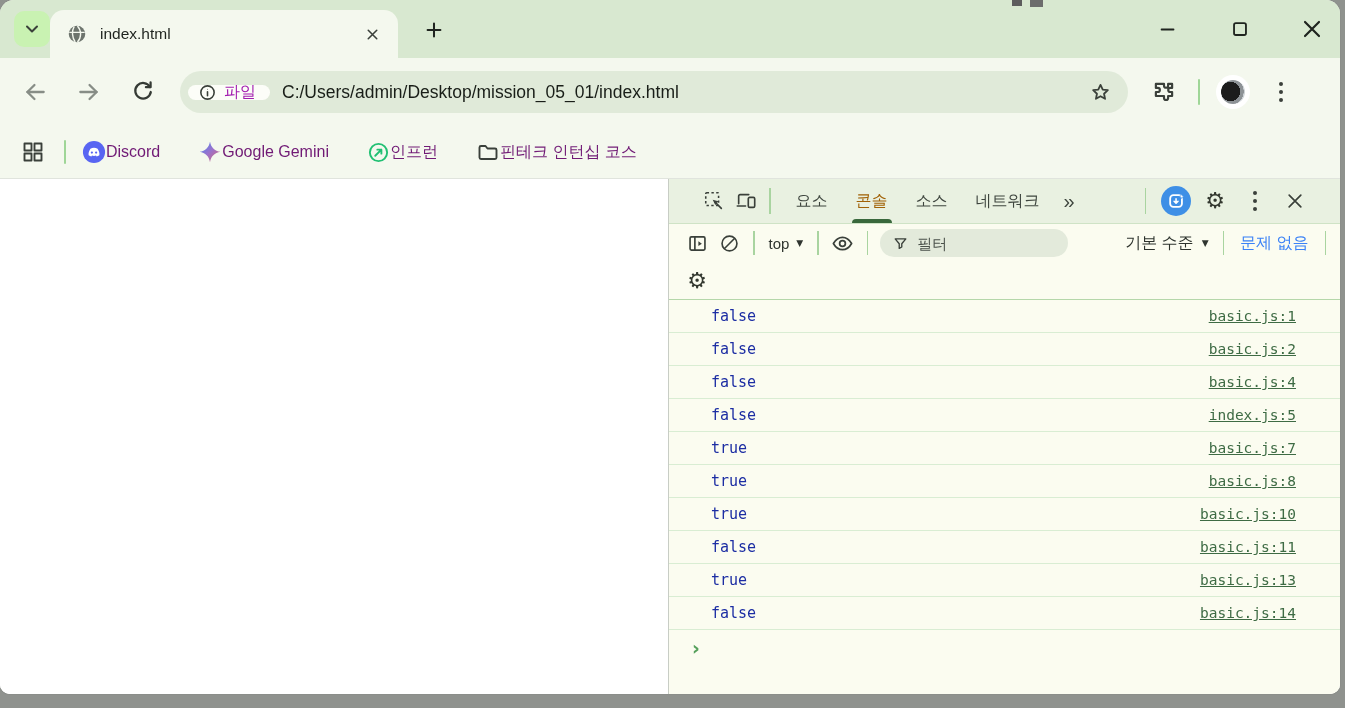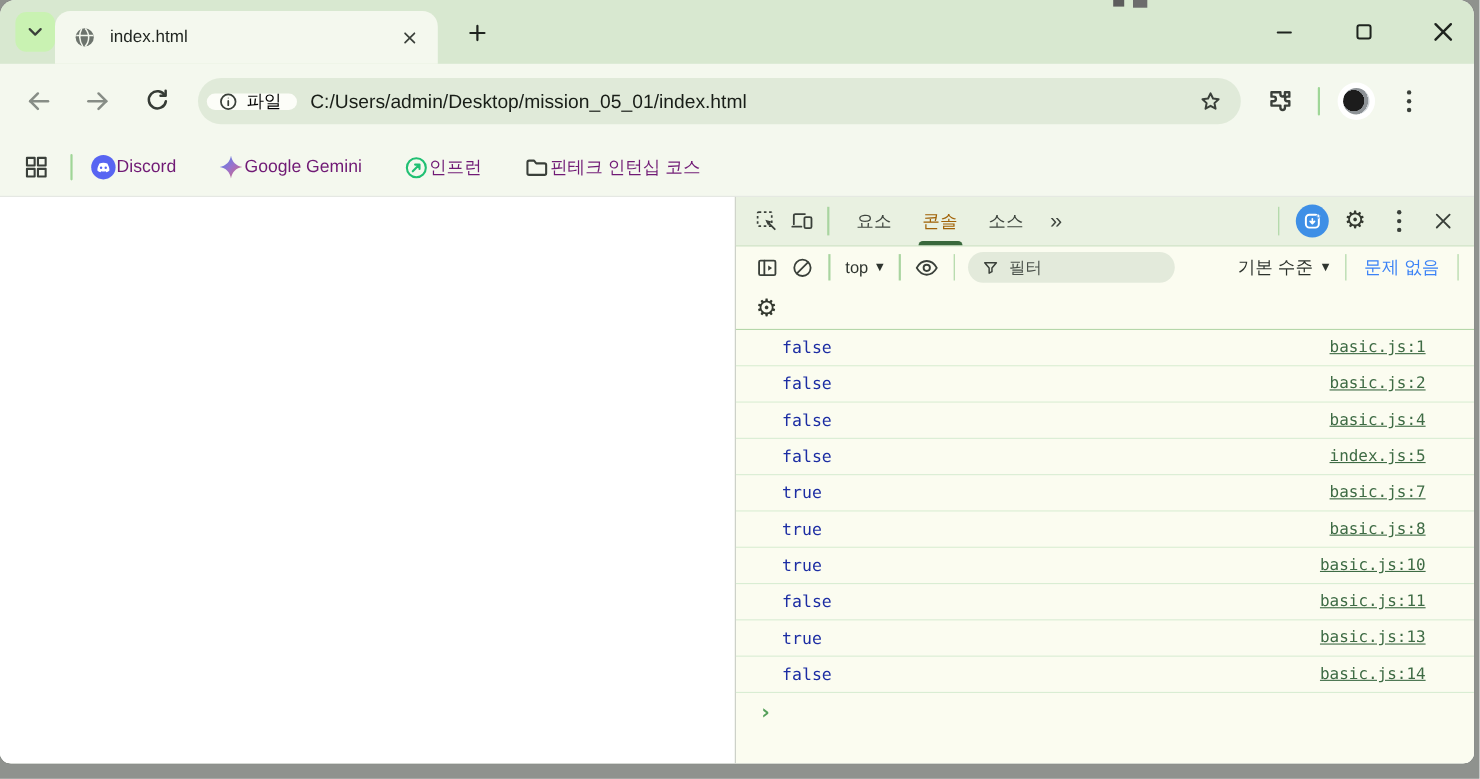--- a/index.html
+++ b/index.html
@@ -42,21 +42,21 @@
   .navbar { height:68px; background:#f4f8ee; display:flex; align-items:center; padding:0 14px 0 20px; }
   .nav-btn { width:30px; height:30px; display:flex; align-items:center; justify-content:center; flex:0 0 auto; }
   .nav-btn + .nav-btn { margin-left:24px; }
   .omnibox {
     margin-left:22px; width:948px; height:42px; border-radius:21px;
     background:#e0ead9; display:flex; align-items:center; padding:0 16px 0 8px; flex:0 0 auto;
   }
   .file-chip {
     height:15px; border-radius:15px; background:#fcfdf8;
     display:flex; align-items:center; gap:7px; padding:0 14px 0 10px;
-    font-size:16px; color:#000000; flex:0 0 auto;
+    font-size:16px; color:#a21caf; flex:0 0 auto;
   }
   .url-text { margin-left:12px; flex:1; font-size:17.5px; color:#191e18; white-space:nowrap; overflow:hidden; }
   .ext-btn { margin-left:20px; width:32px; height:32px; display:flex; align-items:center; justify-content:center; }
   .nav-divider { width:2px; height:26px; background:#9fd697; border-radius:1px; margin:0 16px 0 18px; }
   .avatar-btn { width:34px; height:34px; border-radius:50%; background:#fff; display:flex; align-items:center; justify-content:center; }
   .avatar-ball { width:24px; height:24px; border-radius:50%;
     background:radial-gradient(circle at 40% 48%, #1c1c1c 0 50%, #8d9296 51% 68%, #cdd2d6 69%); }
   .menu-btn { margin-left:16px; width:30px; height:30px; display:flex; align-items:center; justify-content:center; }
   .dots-v { display:flex; flex-direction:column; gap:4px; }
   .dots-v i { width:4px; height:4px; border-radius:50%; background:#3a403a; }
@@ -66,21 +66,21 @@
   .apps-btn { width:30px; height:30px; display:flex; align-items:center; justify-content:center; }
   .bm-divider { width:2px; height:24px; background:#9fd697; border-radius:1px; margin:0 16px; }
   .bookmark { display:flex; align-items:center; margin-right:38px; font-size:16px; color:#701a75; }
 
   
   .content { height:516px; display:flex; border-top:1px solid #e0e4dd; background:#fff; }
   .page { width:668px; background:#ffffff; }
   .devtools { flex:1; background:#fbfcf0; border-left:1px solid #c8cdc5; display:flex; flex-direction:column; }
 
   .dt-tabbar { height:45px; background:#e9f1e1; border-bottom:1px solid #cfe3c6;
-    display:flex; align-items:center; padding:0 12px; flex:0 0 auto; }
+    display:flex; align-items:center; padding:0 29px; flex:0 0 auto; }
   .dt-iconbtn { width:32px; height:32px; display:flex; align-items:center; justify-content:center; flex:0 0 auto; }
   .dt-divider { width:1.5px; height:26px; background:#a9d4a0; margin:0 7px; flex:0 0 auto; }
   .dt-tabs { display:flex; height:100%; margin-left:4px; }
   .dt-tab { position:relative; padding:0 14px; display:flex; align-items:center; font-size:16px; color:#3e453e; }
   .dt-tab.active { color:#a16207; }
   .dt-tab.active::after { content:""; position:absolute; left:10px; right:10px; bottom:0; height:4px;
     background:#39683c; border-radius:4px 4px 0 0; }
   .dt-more { padding:0 10px; font-size:20px; color:#3e453e; display:flex; align-items:center; height:100%; }
   .dt-right { margin-left:auto; display:flex; align-items:center; gap:8px; }
   .ai-btn { width:30px; height:30px; border-radius:50%; background:#3e8fe6; display:flex; align-items:center; justify-content:center; }
@@ -293,20 +293,23 @@
         <div class="dt-tabs">
           <div class="dt-tab">
               <span>요소</span>
             </div>
           <div class="dt-tab active">
               <span>콘솔</span>
             </div>
           <div class="dt-tab">
               <span>소스</span>
             </div>
+          <div class="dt-tab">
+              <span>네트워크</span>
+            </div>
         </div>
         <div class="dt-more">
             <span>»</span>
           </div>
 
         <div class="dt-right">
           <div class="dt-divider"></div>
           <div class="ai-btn">
             <svg width="19" height="19" viewBox="0 0 21 21">
               <rect x="3.5" y="3.5" width="13" height="13" rx="3.6" fill="none" stroke="#fff" stroke-width="2"></rect>

